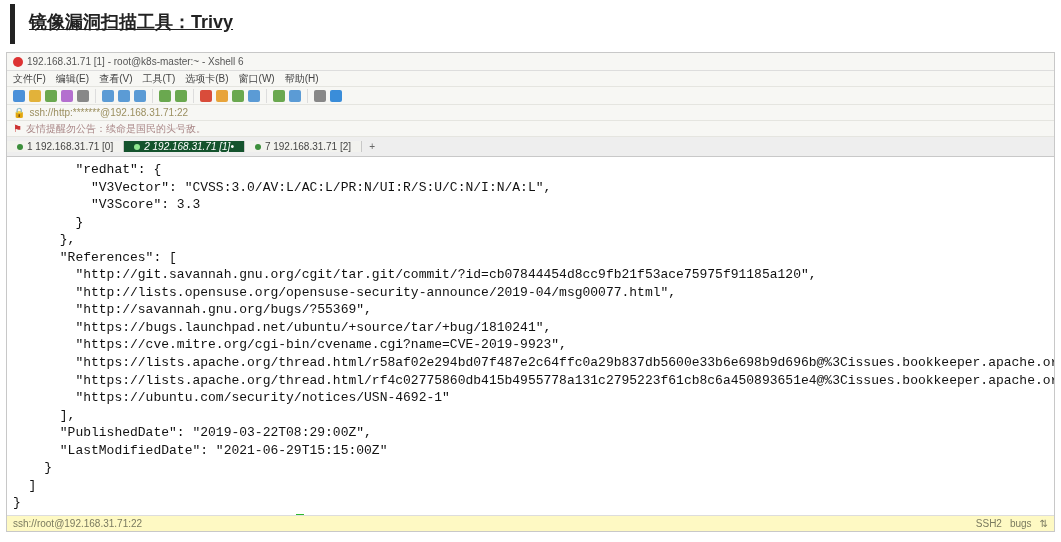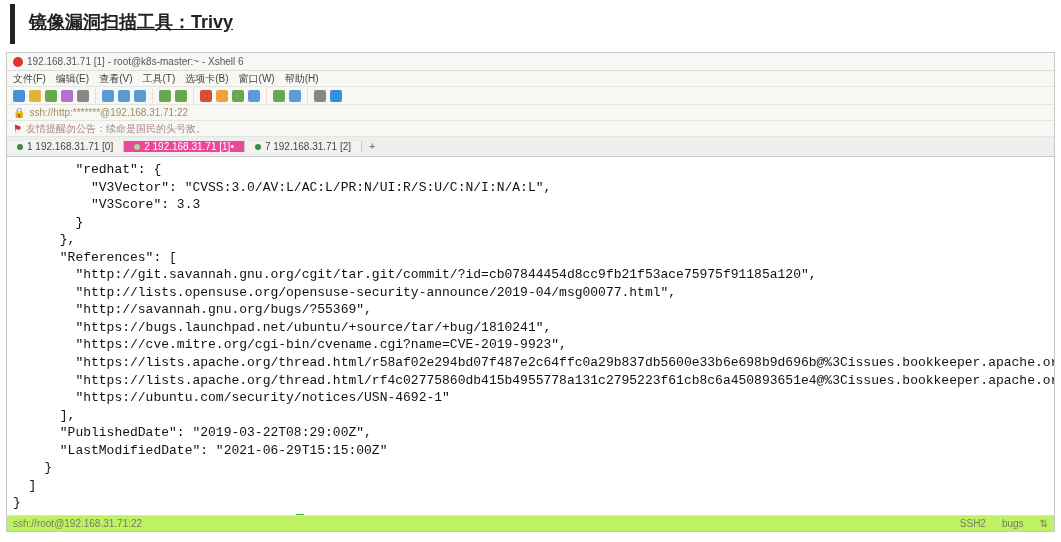--- a/index.html
+++ b/index.html
@@ -93,21 +93,21 @@
     font-size:10px;
   }
   .tab {
     display:flex; align-items:center;
     padding: 0 10px;
     border-right:1px solid #c8c8c8;
     background:#f2f2ee;
     color:#444;
   }
   .tab .dot { width:6px;height:6px;border-radius:50%;background:#3b8e3b;margin-right:4px;}
-  .tab.active { background:#ec4899; color:#fff; }
+  .tab.active { background:#14532d; color:#fff;font-style:italic; }
   .tab.active .dot { background:#8fe68f;}
   .tab-add { width:20px; display:flex;align-items:center;justify-content:center;color:#666;}
   .terminal {
     flex:1;
     background:#fff;
     font-family: Consolas, "Courier New", monospace;
     font-size: 13px;
     line-height: 1.35;
     color:#111;
     padding: 4px 6px 2px 6px;
@@ -115,25 +115,25 @@
     overflow:hidden;
   }
   .cursor { background:#2eb82e; display:inline-block; width:8px; height:14px; vertical-align:text-bottom; margin-left:2px;}
   .statusbar {
     height:16px;
     display:flex;
     justify-content:space-between;
     align-items:center;
     font-size:10px;
     color:#7a7a60;
-    background:#bef264;
+    background:#fef9c3;
     border-top:1px solid #ddd;
     padding:0 6px;
   }
-  .right-status span { margin-left:16px; }
+  .right-status span { margin-left:8px; }
 </style>
 </head>
 <body>
 
 <div class="heading">镜像漏洞扫描工具：Trivy</div>
 
 <div class="app-window">
   <div class="titlebar">
     <span class="logo"></span>
     <span>192.168.31.71 [1] - root@k8s-master:~ - Xshell 6</span>

